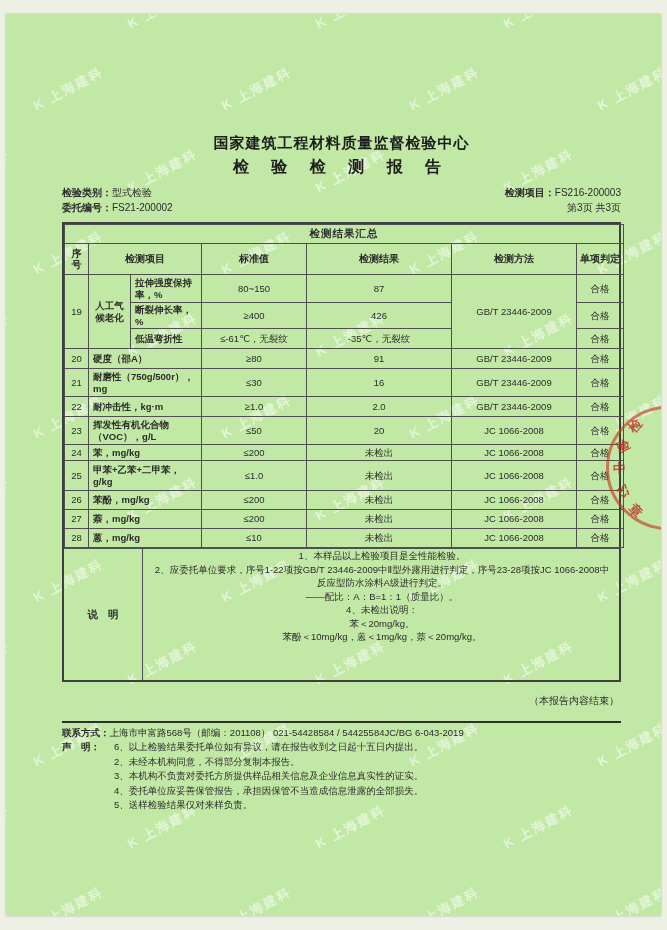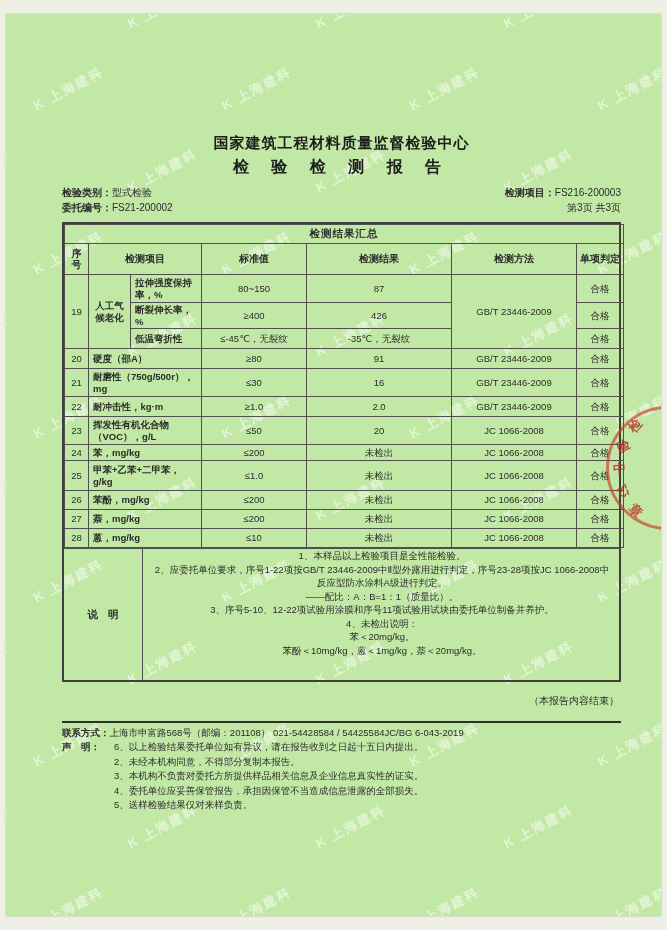--- a/index.html
+++ b/index.html
@@ -197,21 +197,21 @@
           <td>合格</td>
         </tr>
         <tr class="h20">
           <td class="item">断裂伸长率，%</td>
           <td>≥400</td>
           <td>426</td>
           <td>合格</td>
         </tr>
         <tr class="h20">
           <td class="item">低温弯折性</td>
-          <td>≤-45℃，无裂纹</td>
+          <td>≤-61℃，无裂纹</td>
           <td>-35℃，无裂纹</td>
           <td>合格</td>
         </tr>
         <tr class="h20">
           <td>20</td>
           <td colspan="2" class="item">硬度（邵A）</td>
           <td>≥80</td>
           <td>91</td>
           <td>GB/T 23446-2009</td>
           <td>合格</td>
@@ -282,21 +282,20 @@
         </tr>
       </tbody>
         </table>
 
       <div class="notes">
         <div class="notes-label">说明</div>
         <div class="notes-body">
           <div>1、本样品以上检验项目是全性能检验。</div>
           <div>2、应委托单位要求，序号1-22项按GB/T 23446-2009中Ⅱ型外露用进行判定，序号23-28项按JC 1066-2008中反应型防水涂料A级进行判定。</div>
           <div>——配比：A：B=1：1（质量比）。</div>
-          <div>3、序号5-10、12-22项试验用涂膜和序号11项试验用试块由委托单位制备并养护。</div>
           <div>4、未检出说明：</div>
           <div>苯＜20mg/kg。</div>
           <div>苯酚＜10mg/kg，蒽＜1mg/kg，萘＜20mg/kg。</div>
         </div>
       </div>
     </div>
 
     <div class="end-note">（本报告内容结束）</div>
 
     <hr class="footer-line">

